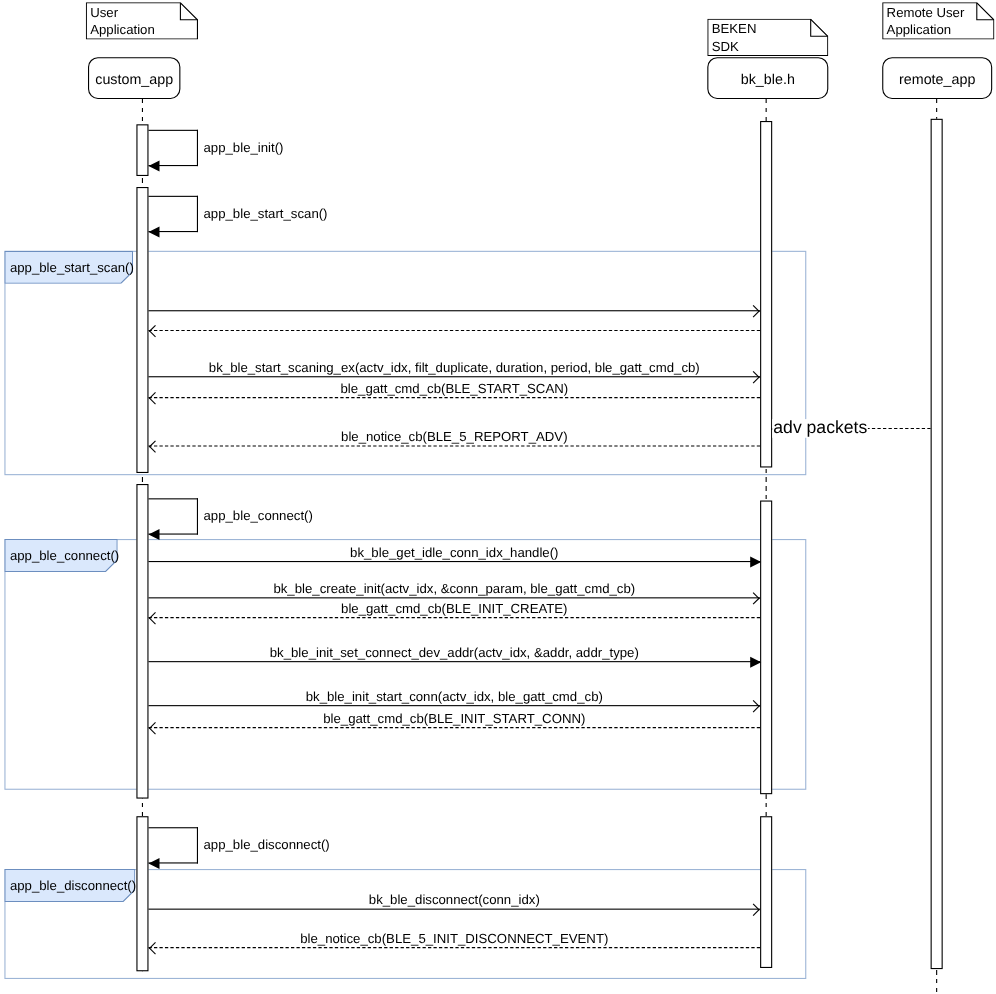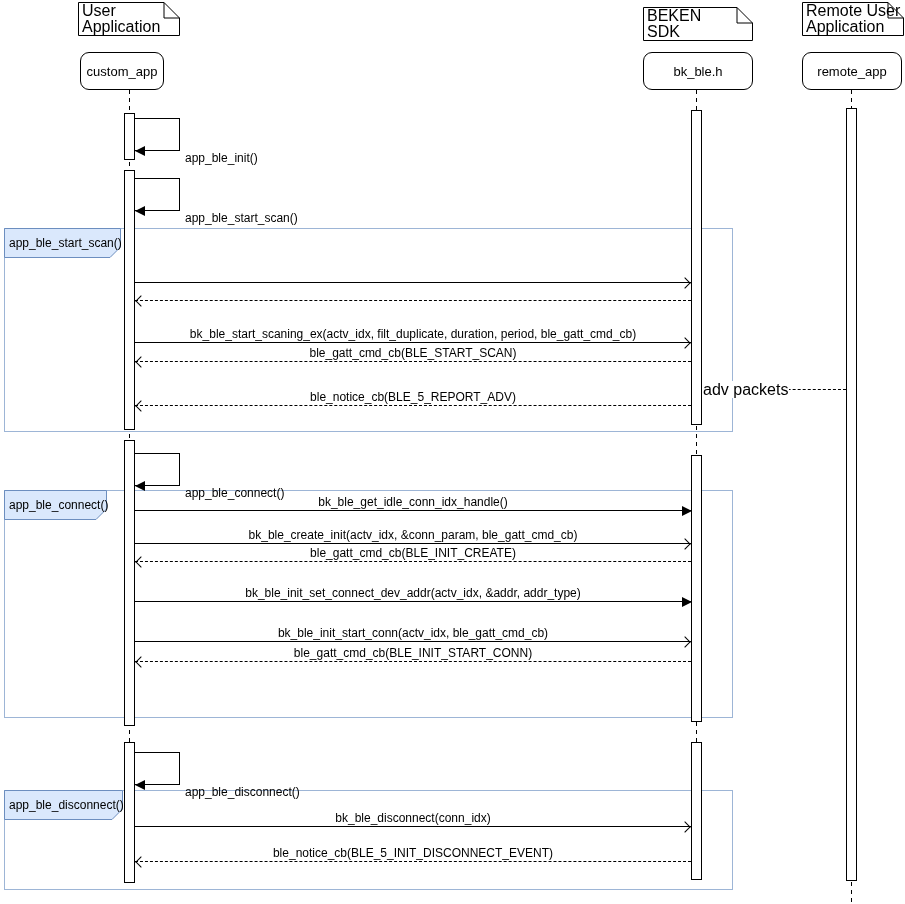--- a/index.html
+++ b/index.html
@@ -10,21 +10,21 @@
             background:repeating-linear-gradient(to bottom,#000 0 4px,transparent 4px 8px);}
   
   .act{position:absolute;width:11px;background:#fff;border:1px solid #000;box-sizing:border-box;}
   
   .frame{position:absolute;border:1px solid #9db5d6;box-sizing:border-box;}
   .frame-label{position:absolute;}
   .frame-label .flbl-text{position:absolute;left:0;top:0;right:8px;height:30px;display:flex;
                           align-items:center;padding-left:5px;font-size:12px;white-space:nowrap;}
   
   .note{position:absolute;}
-  .note-text{position:absolute;left:4px;top:1px;font-size:16px;line-height:16px;}
+  .note-text{position:absolute;left:4px;top:1px;font-size:12px;line-height:16px;}
   
   .pbox{position:absolute;height:38px;border:1px solid #000;border-radius:9px;background:#fff;
         display:flex;align-items:center;justify-content:center;font-size:13px;box-sizing:border-box;}
   
   .msg{position:absolute;height:20px;}
   .msg .line{position:absolute;left:0;right:0;bottom:0;border-top:1px solid #000;}
   .msg.dashed .line{border-top-style:dashed;}
   .msg .lbl{position:absolute;left:0;right:0;bottom:2px;text-align:center;font-size:12px;
             white-space:nowrap;}
   .lbl-inline{position:absolute;left:0;right:0;bottom:-8px;height:16px;line-height:16px;
@@ -34,21 +34,21 @@
           border-top:5px solid transparent;border-bottom:5px solid transparent;}
   .ah-o-r{position:absolute;right:2px;bottom:-4px;width:8px;height:8px;box-sizing:border-box;
           border-top:1.4px solid #000;border-right:1.4px solid #000;transform:rotate(45deg);}
   .ah-o-l{position:absolute;left:2px;bottom:-4px;width:8px;height:8px;box-sizing:border-box;
           border-top:1.4px solid #000;border-left:1.4px solid #000;transform:rotate(-45deg);}
   .ah-w-l{position:absolute;left:-1px;bottom:-7px;width:14px;height:14px;}
   
   .loop{position:absolute;border:1px solid #000;border-left:none;box-sizing:border-box;}
   .ah-f-l{position:absolute;width:0;height:0;border-right:10px solid #000;
           border-top:5px solid transparent;border-bottom:5px solid transparent;}
-  .loop-lbl{position:absolute;font-size:12px;white-space:nowrap;margin-top:24px;}
+  .loop-lbl{position:absolute;font-size:12px;white-space:nowrap;}
 </style>
 </head>
 <body>
 
 <div class="canvas">
 
   <div class="frame" style="left:4px;top:228px;width:729px;height:204px"></div>
   <div class="frame" style="left:4px;top:490px;width:729px;height:228px"></div>
   <div class="frame" style="left:4px;top:790px;width:729px;height:100px"></div>
 
@@ -176,21 +176,21 @@
   <div class="note" style="left:78px;top:2px;width:102px;height:34px">
     <svg width="102" height="34">
       <path d="M0.5,0.5 H86 L101.5,16 V33.5 H0.5 Z" fill="#fff" stroke="#000"></path>
       <path d="M86,0.5 V16 H101.5" fill="none" stroke="#000"></path>
     </svg>
     <div class="note-text">
       <div>User</div>
       <div>Application</div>
     </div>
   </div>
-  <div class="note" style="left:643px;top:7px;width:110px;height:34px">
+  <div class="note" style="left:643px;top:17px;width:110px;height:34px">
     <svg width="110" height="34">
       <path d="M0.5,0.5 H94 L109.5,16 V33.5 H0.5 Z" fill="#fff" stroke="#000"></path>
       <path d="M94,0.5 V16 H109.5" fill="none" stroke="#000"></path>
     </svg>
     <div class="note-text">
       <div>BEKEN</div>
       <div>SDK</div>
     </div>
   </div>
   <div class="note" style="left:802px;top:2px;width:102px;height:34px">

